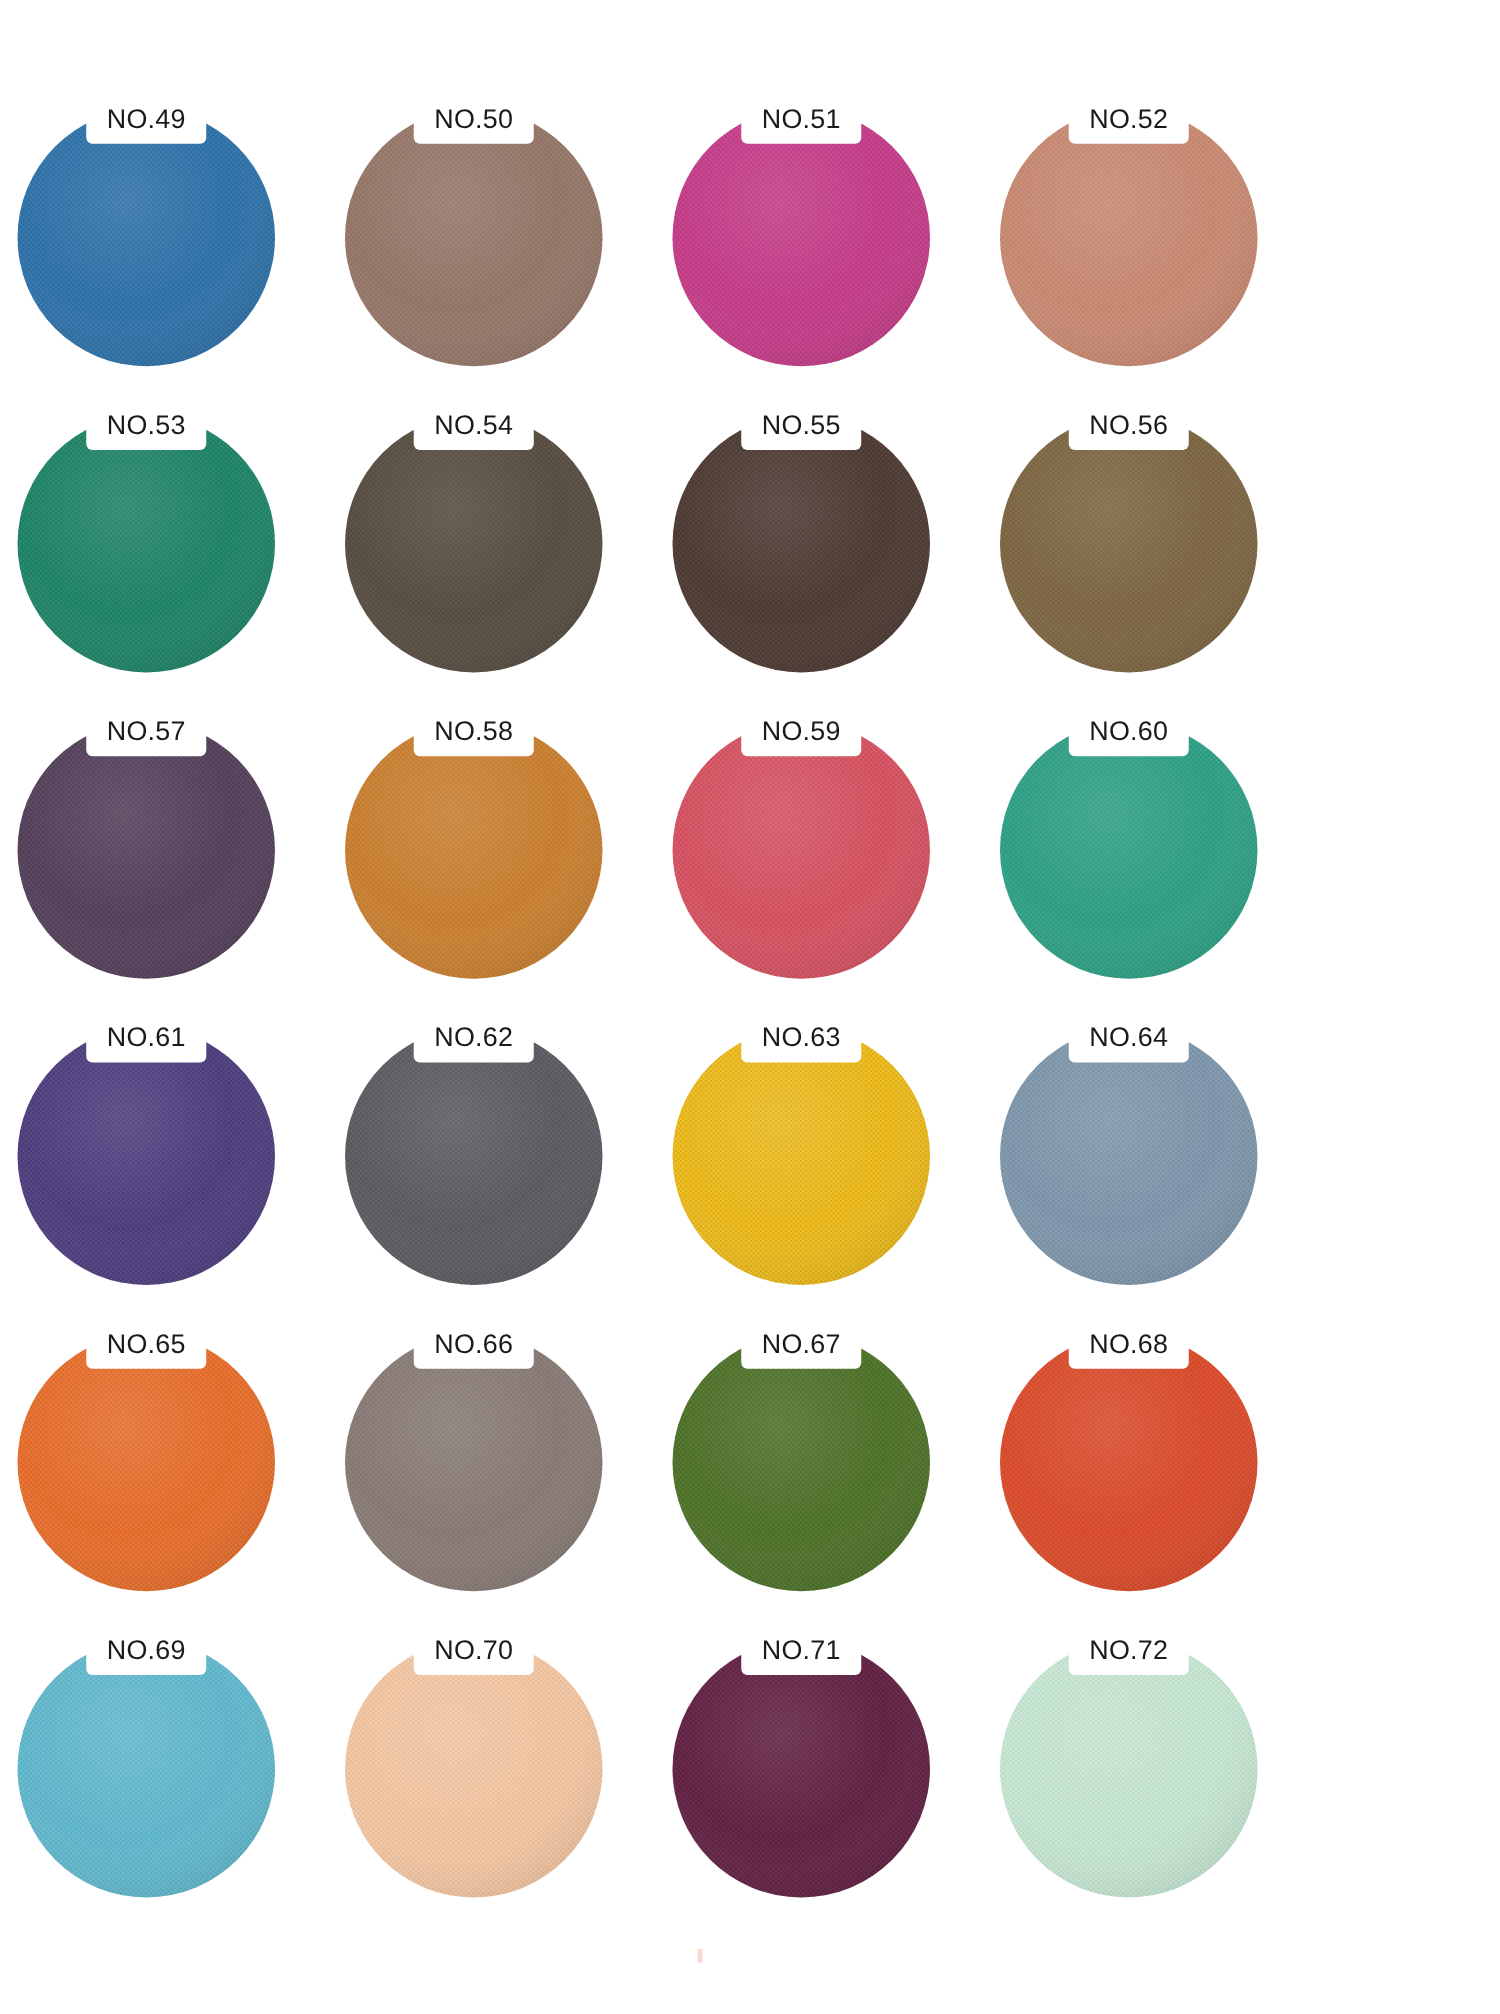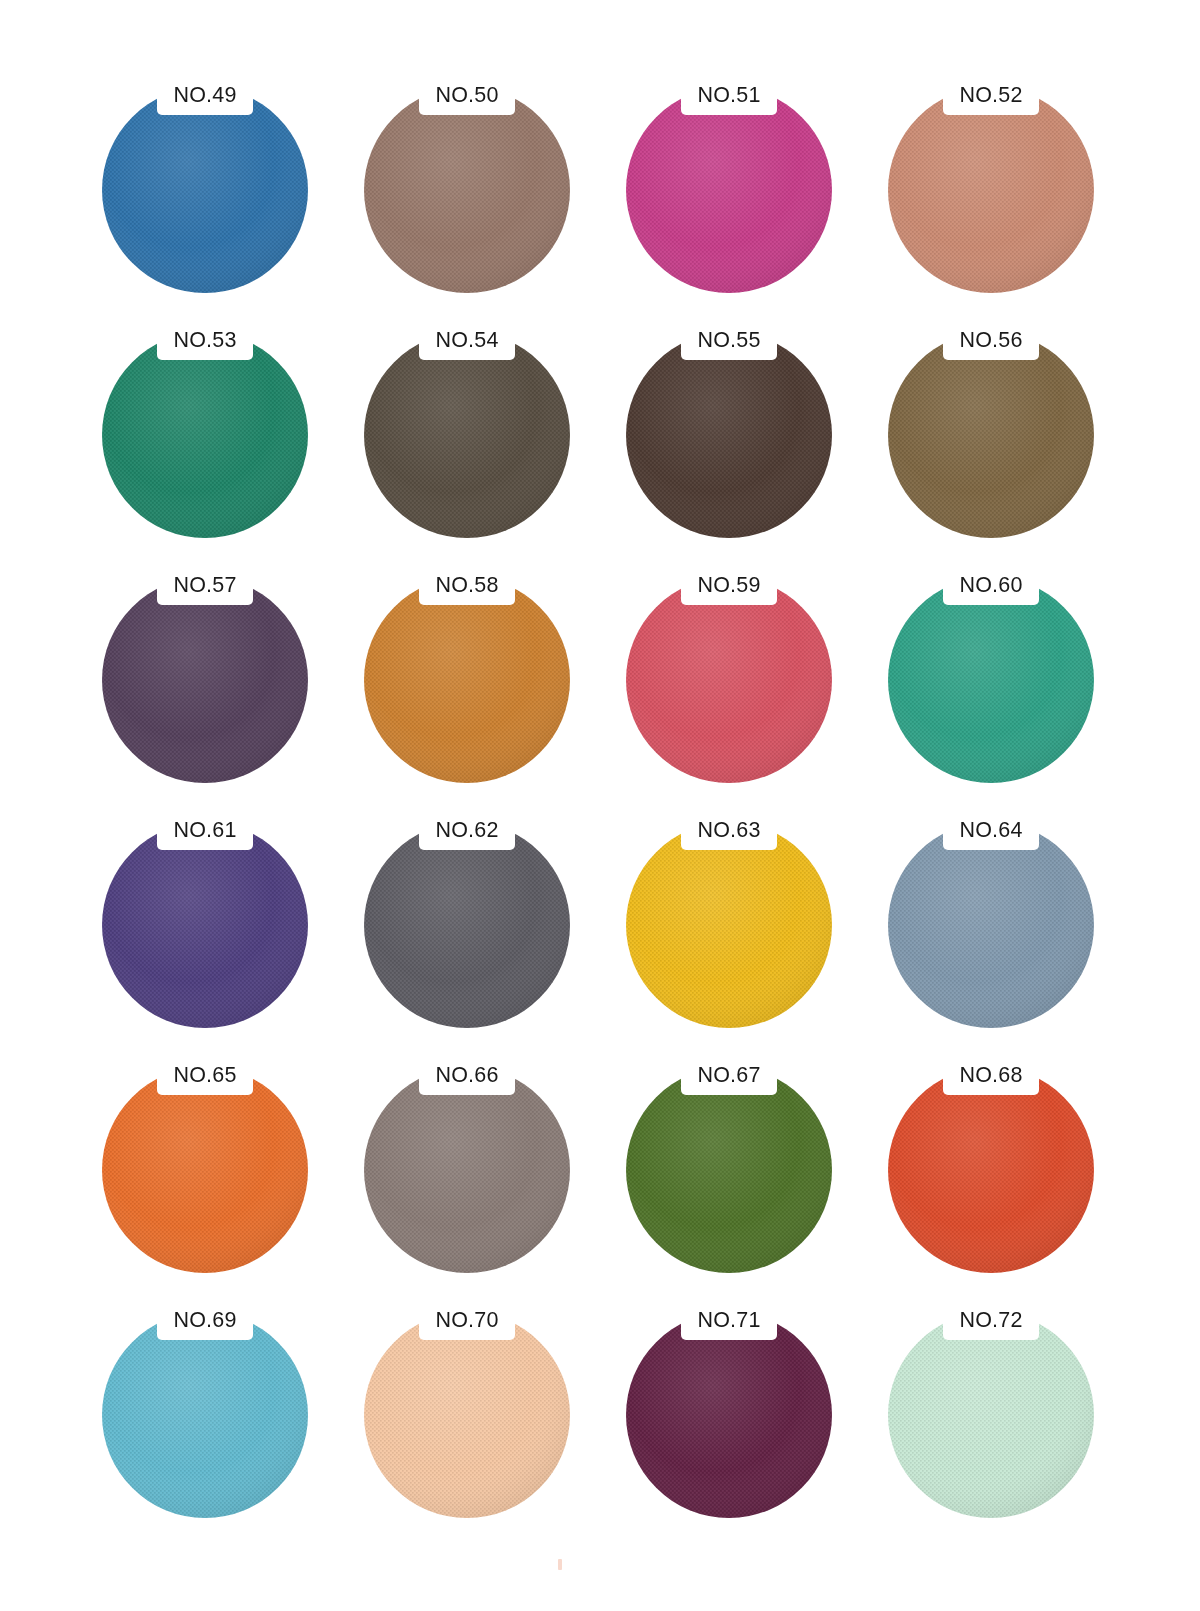--- a/index.html
+++ b/index.html
@@ -19,21 +19,20 @@
     position: absolute;
     left: 0;
     top: 0;
     width: 1200px;
     height: 1611px;
     display: grid;
     grid-template-columns: repeat(4, 262px);
     grid-template-rows: repeat(6, 245px);
     justify-content: start;
     align-content: start;
-    padding-left: 88px;
     padding-top: 57px;
     box-sizing: border-box;
   }
 
   .swatch-cell {
     position: relative;
     width: 262px;
     height: 245px;
   }
 

